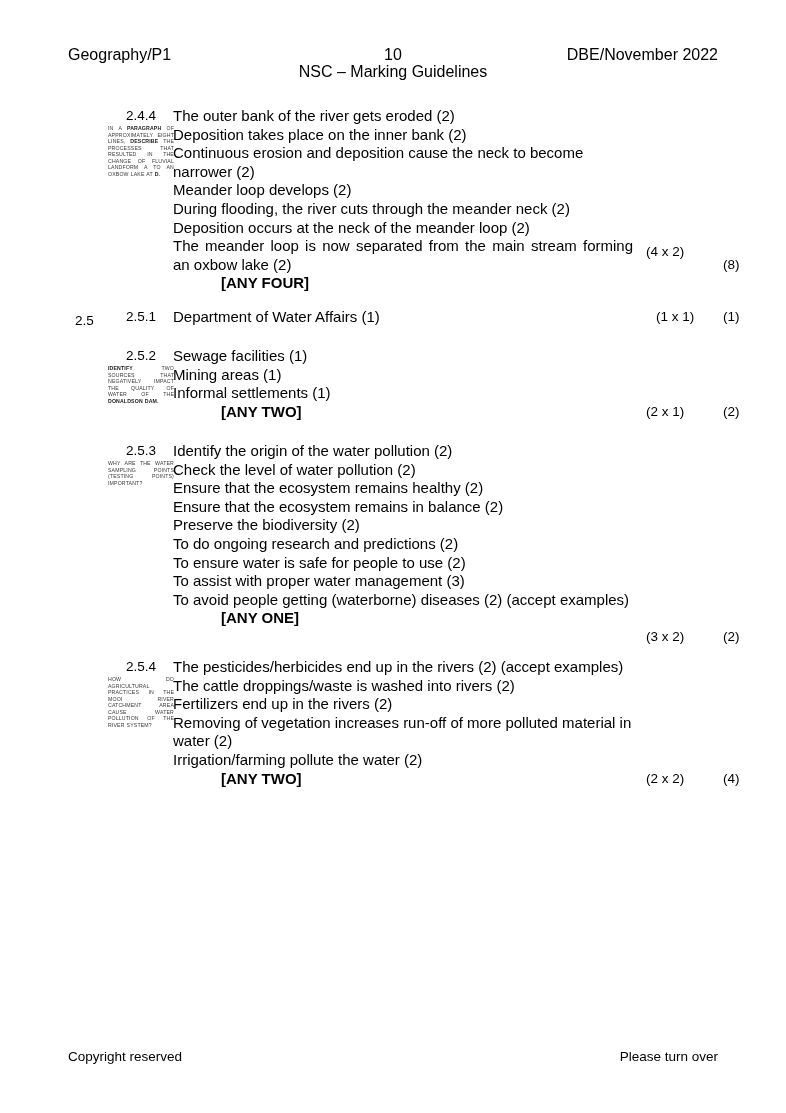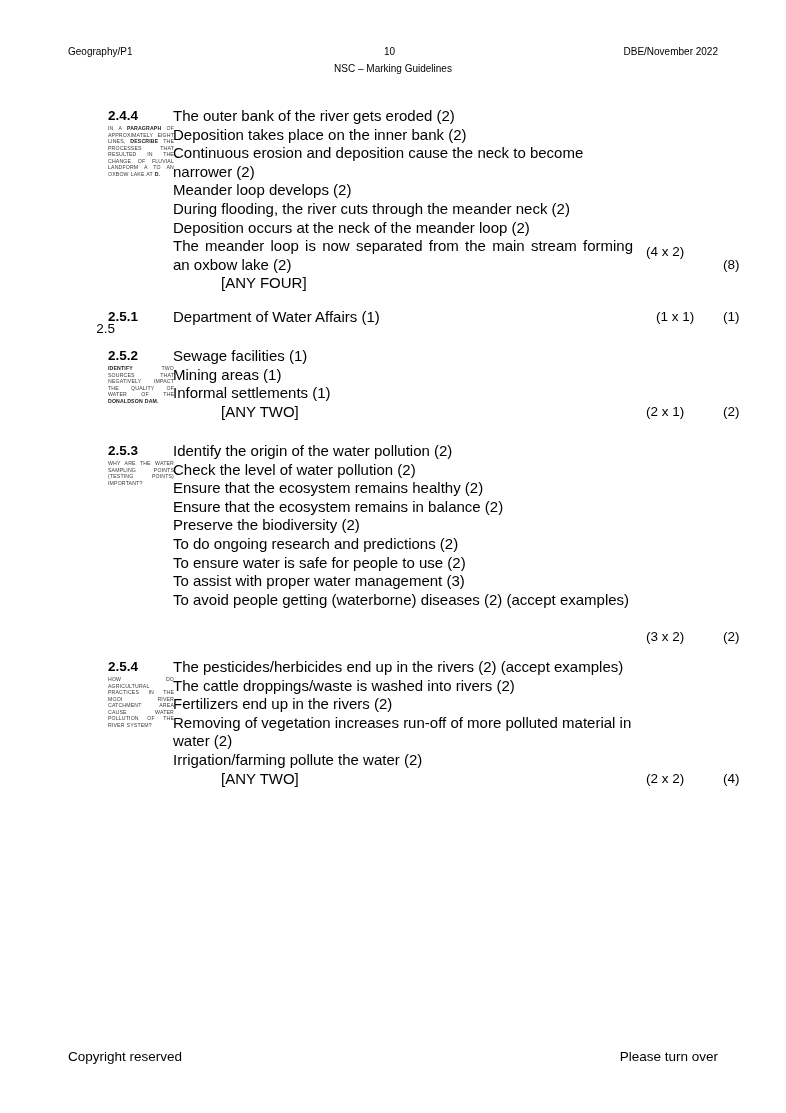--- a/index.html
+++ b/index.html
@@ -19,21 +19,21 @@
     overflow: hidden;
   }
 
   
   .header {
     position: absolute;
     left: 68px;
     top: 46px;
     width: 650px;
     height: 40px;
-    font-size: 10px;
+    font-size: 16px;
   }
   .header-row1 {
     position: relative;
     height: 18px;
   }
   .hdr-left   { position: absolute; left: 0;     top: 0; white-space: nowrap; }
   .hdr-center { position: absolute; left: 316px; top: 0; white-space: nowrap; }
   .hdr-right  { position: absolute; right: 0;    top: 0; white-space: nowrap; }
   .hdr-sub {
     position: absolute;
@@ -46,41 +46,40 @@
 
   
   .qblock {
     position: absolute;
     left: 68px;
     width: 690px;
   }
   .col-major {
     position: absolute;
     left: 7px;
-    top: 12px;
+    top: 4px;
     width: 40px;
     font-size: 13.5px;
     line-height: 18.6px;
-    text-align: right;
   }
   .col-sub {
     position: absolute;
     left: 40px;
     top: 0;
     width: 66px;
     font-size: 13.5px;
     line-height: 18.6px;
   }
   
   .col-sub .subnum {
     display: block;
+    text-align: center;
     font-size: 13.5px;
     line-height: 17px;
     white-space: nowrap;
-    font-weight: bold;
   }
   .caption {
     display: block;
     margin-top: 1px;
     font-size: 5.2px;
     line-height: 6.55px;
     text-align: justify;
     text-align-last: left;
     letter-spacing: 0.15px;
     color: #3a3a3a;
@@ -94,21 +93,21 @@
     top: 0;
     width: 460px;
     font-size: 15px;
     line-height: 18.6px;
   }
   .col-body .ln { white-space: normal; }
   .col-body .ln.just {
     text-align: justify;
     text-align-last: left;
   }
-  .col-body .bold { font-weight: normal; padding-left: 48px; }
+  .col-body .bold { font-weight: bold; padding-left: 48px; }
 
   .col-calc {
     position: absolute;
     left: 578px;
     width: 70px;
     font-size: 13.5px;
     line-height: 18.6px;
     text-align: left;
     white-space: nowrap;
   }
@@ -202,20 +201,21 @@
         <div class="col-body">
           <div class="ln">Identify the origin of the water pollution (2)</div>
           <div class="ln">Check the level of water pollution (2)</div>
           <div class="ln">Ensure that the ecosystem remains healthy (2)</div>
           <div class="ln">Ensure that the ecosystem remains in balance (2)</div>
           <div class="ln">Preserve the biodiversity (2)</div>
           <div class="ln">To do ongoing research and predictions (2)</div>
           <div class="ln">To ensure water is safe for people to use (2)</div>
           <div class="ln">To assist with proper water management (3)</div>
           <div class="ln">To avoid people getting (waterborne) diseases (2) (accept examples)</div>
+          <div class="ln bold">[ANY ONE]</div>
         </div>
         <div class="col-calc" style="top: 186px;">(3 x 2)</div>
         <div class="col-total" style="top: 186px;">(2)</div>
       </div>
       <div class="qblock" style="top: 658px;">
         <div class="col-major"></div>
         <div class="col-sub">
           <span class="subnum">2.5.4</span>
           <span class="caption"><span>HOW DO AGRICULTURAL PRACTICES IN THE MOOI RIVER CATCHMENT AREA CAUSE WATER POLLUTION OF THE RIVER SYSTEM?</span></span>
         </div>

